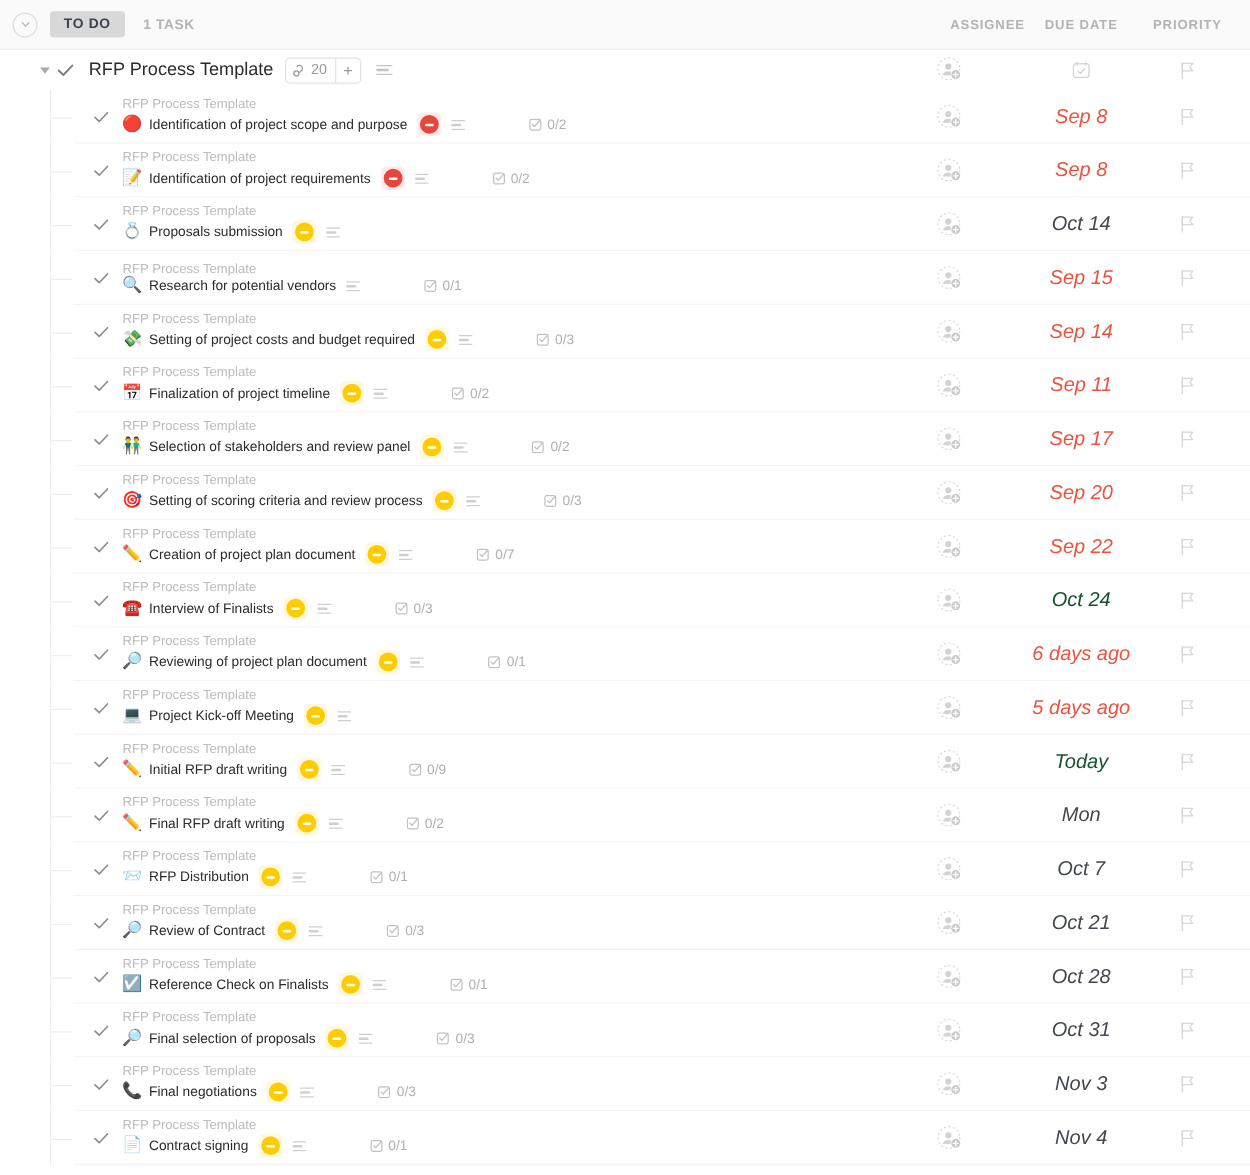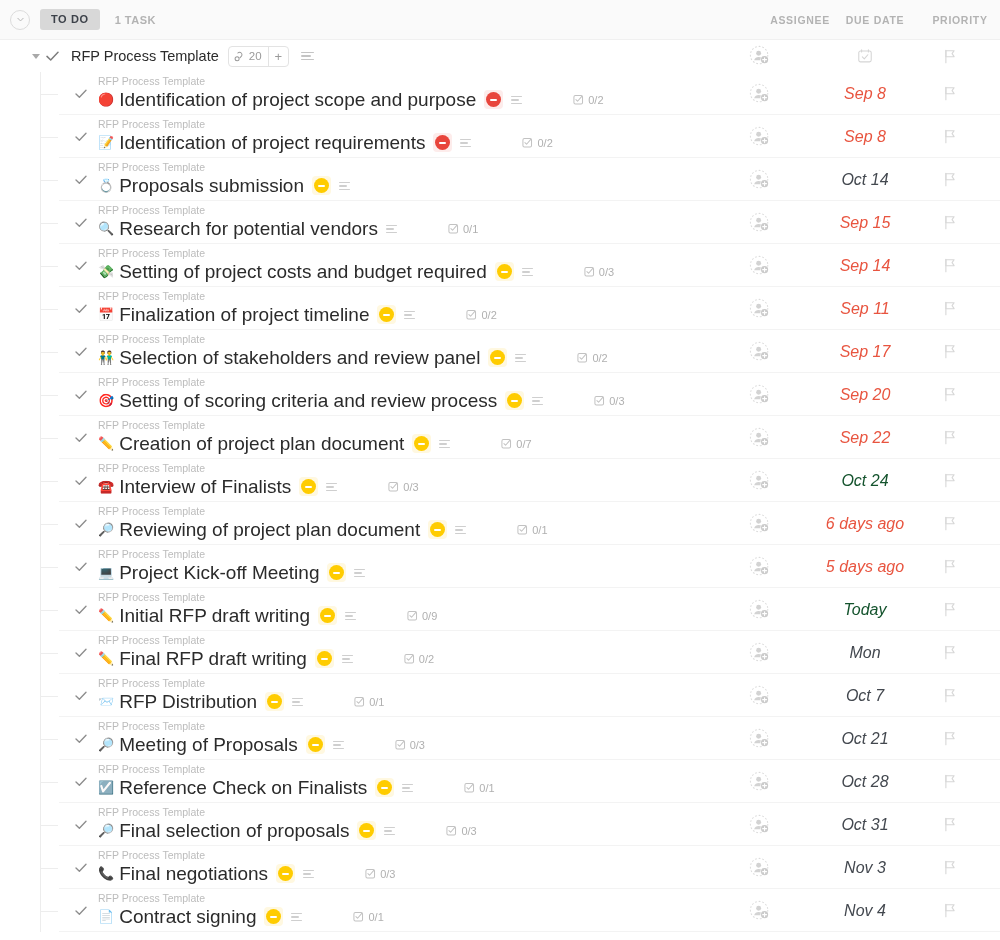--- a/index.html
+++ b/index.html
@@ -66,21 +66,21 @@
   }
   .col-head {
     font-size: 10.5px;
     color: #b3b3b3;
     letter-spacing: 0.7px;
     font-weight: bold;
     text-align: center;
   }
   .col-assignee { width: 120px; text-align: right; }
   .col-duedate  { width: 90px; }
-  .col-priority { width: 80px; padding-right: 0; }
+  .col-priority { width: 80px; padding-right: 10px; }
 
   
   .parent-row {
     position: relative;
     height: 32px;
     display: flex;
     align-items: center;
     padding-left: 32px;
     box-sizing: border-box;
     background: #ffffff;
@@ -228,21 +228,21 @@
     align-items: center;
     white-space: nowrap;
   }
   .emoji {
     font-size: 13px;
     margin-right: 5px;
     line-height: 1;
     font-family: "DejaVu Sans", sans-serif;
   }
   .task-title {
-    font-size: 19px;
+    font-size: 11px;
     color: #2b2b2b;
     margin-right: 8px;
   }
   .pri-badge {
     width: 15px;
     height: 15px;
     border-radius: 50%;
     display: inline-flex;
     align-items: center;
     justify-content: center;
@@ -1314,21 +1314,21 @@
       </div>
       <span class="row-check">
         <svg width="12" height="10" viewBox="0 0 13 11">
           <path d="M1 5.4 L4.7 9 L12 1.3" fill="none" stroke="#8d8d8d" stroke-width="1.5" stroke-linecap="round" stroke-linejoin="round"></path>
         </svg>
       </span>
       <div class="row-main">
         <span class="breadcrumb">RFP Process Template</span>
         <span class="title-line">
           <span class="emoji">🔎</span>
-          <span class="task-title">Meeting of Proposals</span>
+          <span class="task-title">Review of Contract</span>
           <span class="pri-wrap" style="background:#fff8e0">
             <span class="pri-badge" style="background:#ffcc00">
               <span class="bar"></span>
             </span>
           </span>
           <span class="desc-lines">
             <i></i>
             <i></i>
             <i></i>
           </span>

